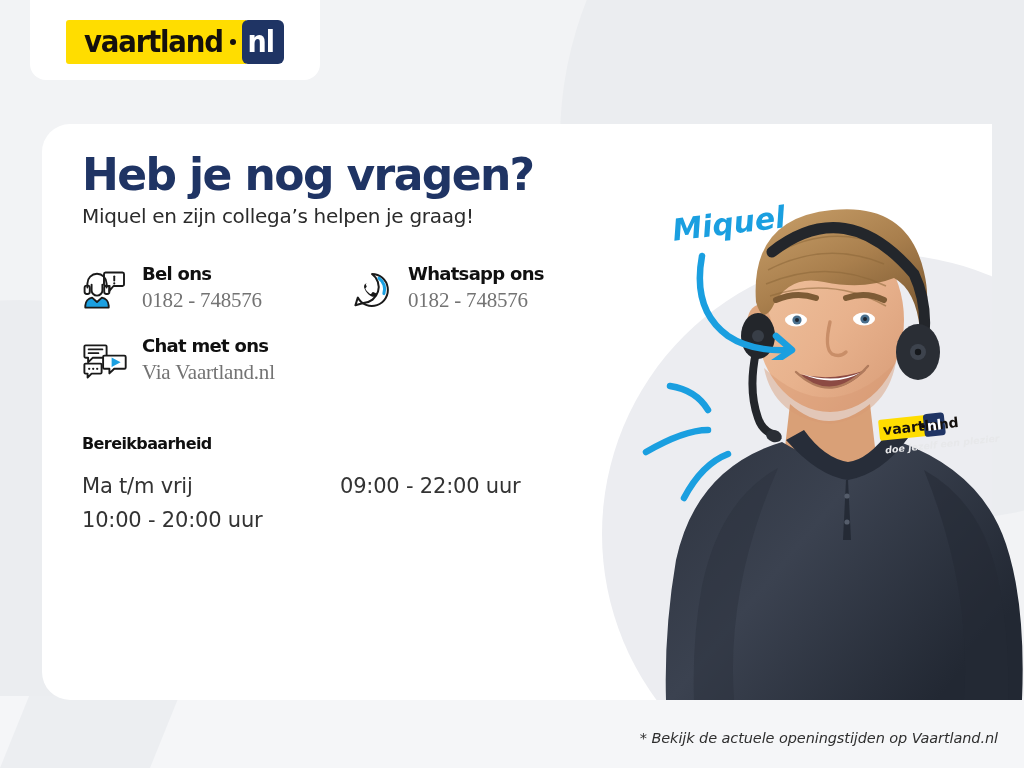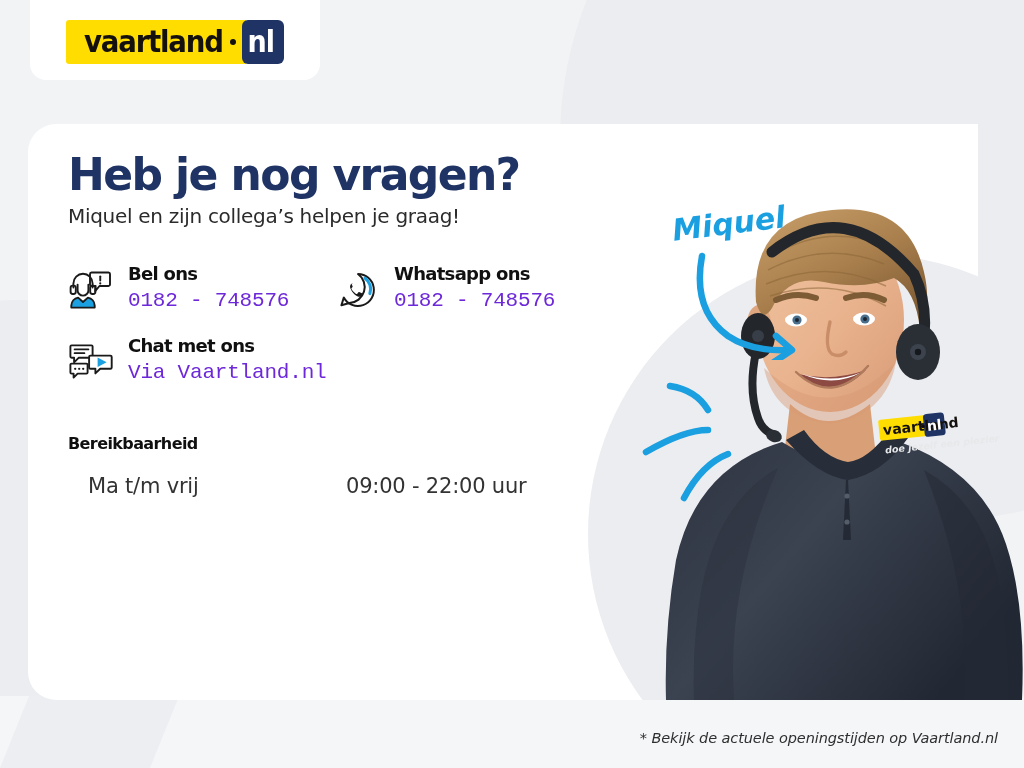--- a/index.html
+++ b/index.html
@@ -120,21 +120,21 @@
     font-size: 30px;
     letter-spacing: -1px;
     color: #ffffff;
     line-height: 1;
     transform: scaleX(0.9);
   }
 
   
   .main-card {
     position: absolute;
-    left: 28px;
+    left: 42px;
     top: 124px;
     width: 950px;
     height: 576px;
     background: #ffffff;
     border-radius: 28px 0 0 28px;
     z-index: 4;
     overflow: hidden;
   }
   
   .person-halo {
@@ -198,24 +198,24 @@
   .contact-title {
     font-family: "DejaVu Sans", sans-serif;
     font-weight: bold;
     font-size: 18px;
     letter-spacing: -0.7px;
     color: #101010;
     line-height: 1.15;
     margin-top: 44px;
   }
   .contact-sub {
-    font-family: Liberation Mono, monospace;
+    font-family: Liberation Serif, serif;
     font-size: 21px;
     letter-spacing: -0.2px;
-    color: #6d28d9;
+    color: #737373;
     line-height: 1.3;
     margin-top: 2px;
   }
 
   
   .hours {
     margin-top: 48px;
   }
   .hours-title {
     font-family: "DejaVu Sans", sans-serif;
@@ -226,21 +226,21 @@
     margin-bottom: 16px;
   }
   .hours-row {
     display: flex;
     font-family: "DejaVu Sans", sans-serif;
     font-size: 21px;
     letter-spacing: -0.2px;
     color: #333333;
     line-height: 1.62;
   }
-  .hours-day  { width: 258px; flex: 0 0 258px; margin-left: 20px; }
+  .hours-day  { width: 258px; flex: 0 0 258px; }
   .hours-time { white-space: nowrap; }
 
   
   .person-wrap {
     position: absolute;
     left: 660px;
     top: 124px;
     width: 364px;
     height: 576px;
     z-index: 5;
@@ -391,20 +391,21 @@
       </div>
 
       <div class="hours">
         <div class="hours-title">Bereikbaarheid</div>
 
         <div class="hours-row">
           <span class="hours-day">Ma t/m vrij</span>
           <span class="hours-time">09:00 - 22:00 uur</span>
         </div>
         <div class="hours-row">
+          <span class="hours-time">10:00 - 20:00 uur</span>
         </div>
       </div>
     </div>
   </div>
 
   <div class="person-wrap">
     <svg viewBox="0 0 364 576" width="364" height="576" xmlns="http://www.w3.org/2000/svg">
       <defs>
         <linearGradient id="poloG" x1="0" y1="0" x2="1" y2="0.6">
           <stop offset="0%" stop-color="#2e3440"></stop>

